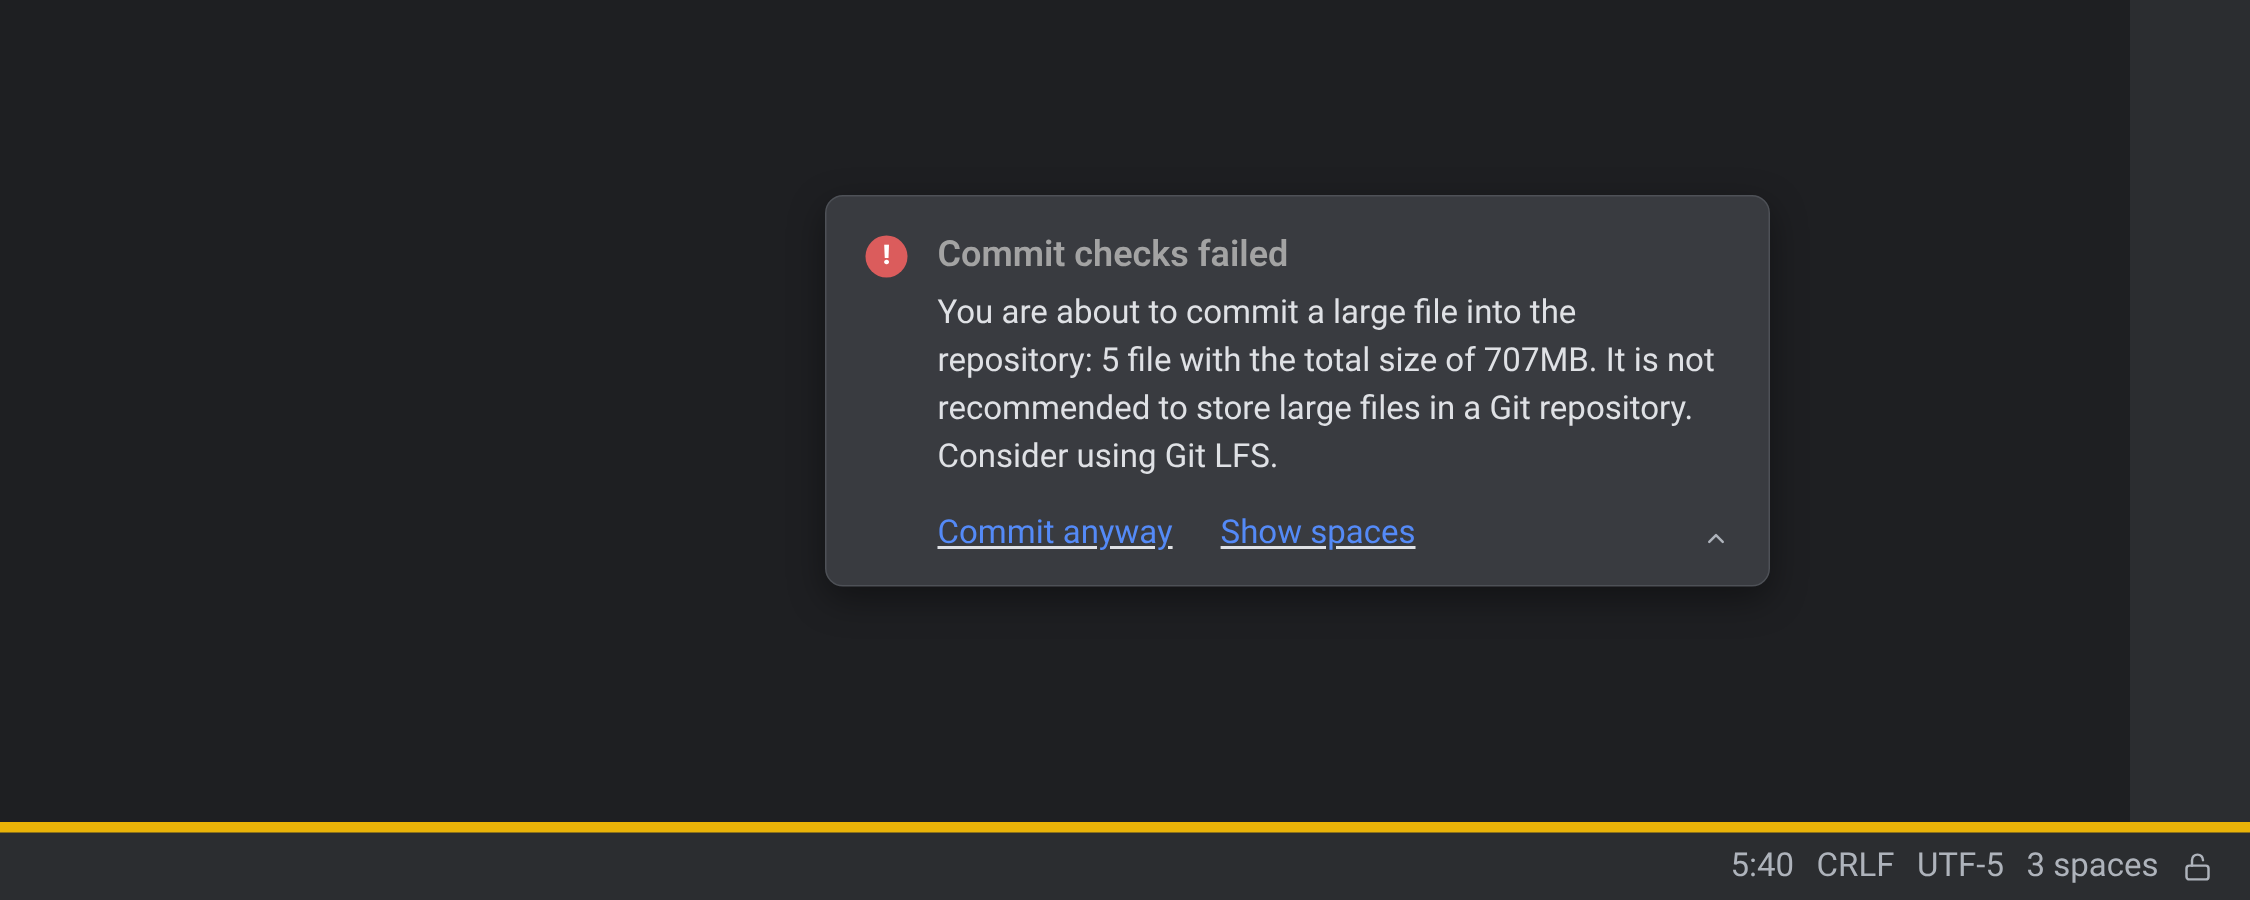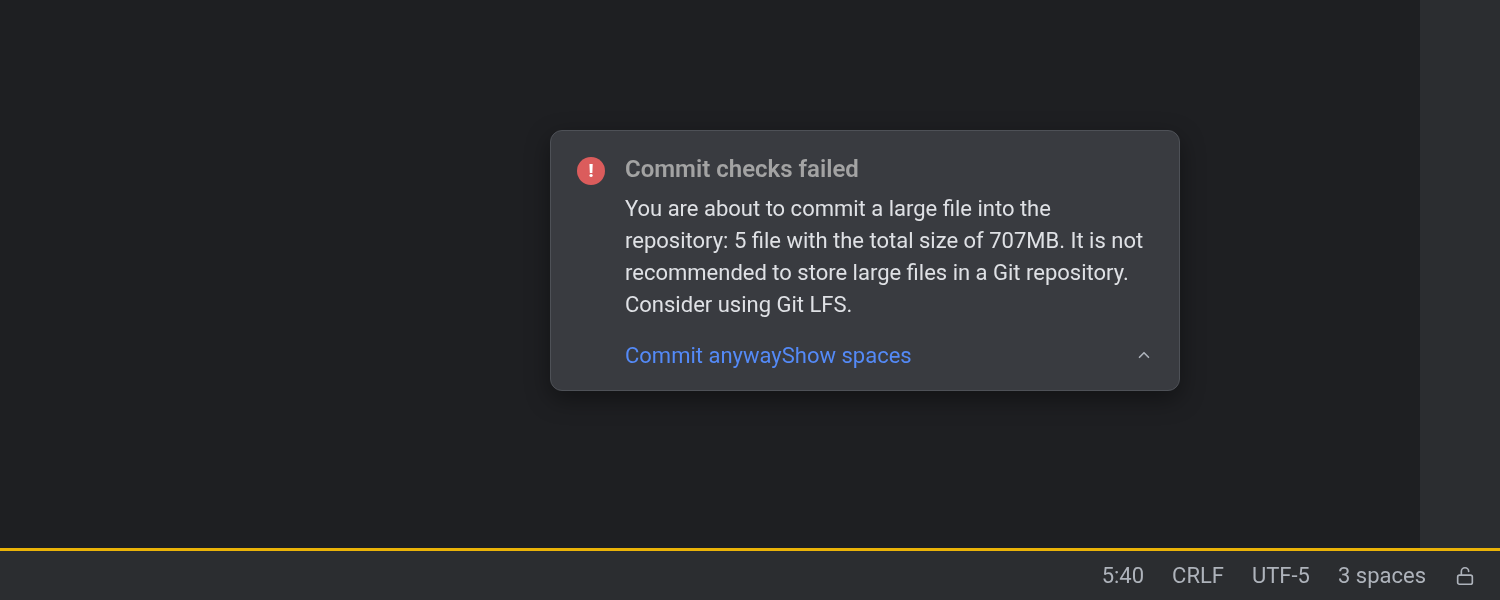--- a/index.html
+++ b/index.html
@@ -62,21 +62,23 @@
     margin-bottom: 10px;
   }
   .notif-message {
     font-size: 22px;
     line-height: 1.45;
     color: #dfe1e5;
   }
   .notif-actions {
     margin-top: 22px;
     display: flex;
-    align-items: center;
+    align-items: flex-end;
+    gap: 32px;
+    text-decoration: underline;
   }
   .notif-link {
     color: #548af7;
     font-size: 22px;
     cursor: pointer;
   }
   .notif-chevron {
     margin-left: auto;
     color: #aeb3bb;
     cursor: pointer;
@@ -86,24 +88,24 @@
   .status-bar {
     position: absolute;
     left: 0; bottom: 0;
     width: 100%;
     height: 52px;
     background: #2b2d30;
     display: flex;
     align-items: center;
     justify-content: flex-end;
     padding-right: 24px;
-    gap: 28px;
+    gap: 15px;
     color: #aeb3bb;
     font-size: 22px;
-    border-top: 3px solid #eab308;
+    border-top: 7px solid #eab308;
   }
   .status-item { cursor: pointer; }
   .lock-icon { display: flex; align-items: center; cursor: pointer; }
 </style>
 </head>
 <body>
 
 <div class="editor-area"></div>
 <div class="right-gutter"></div>
 

